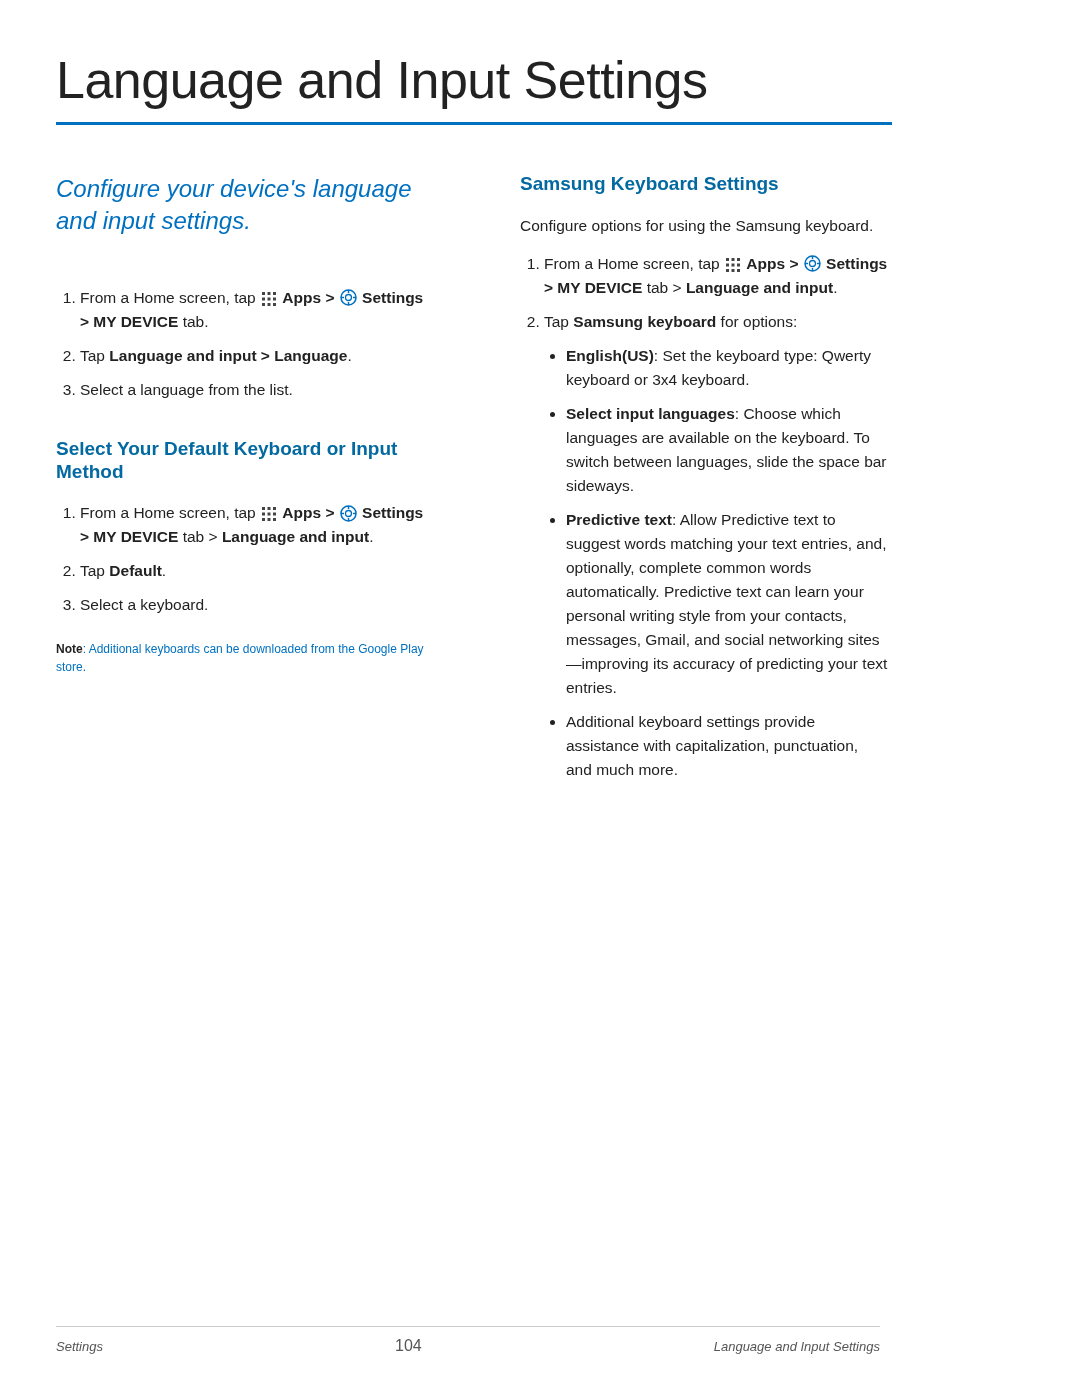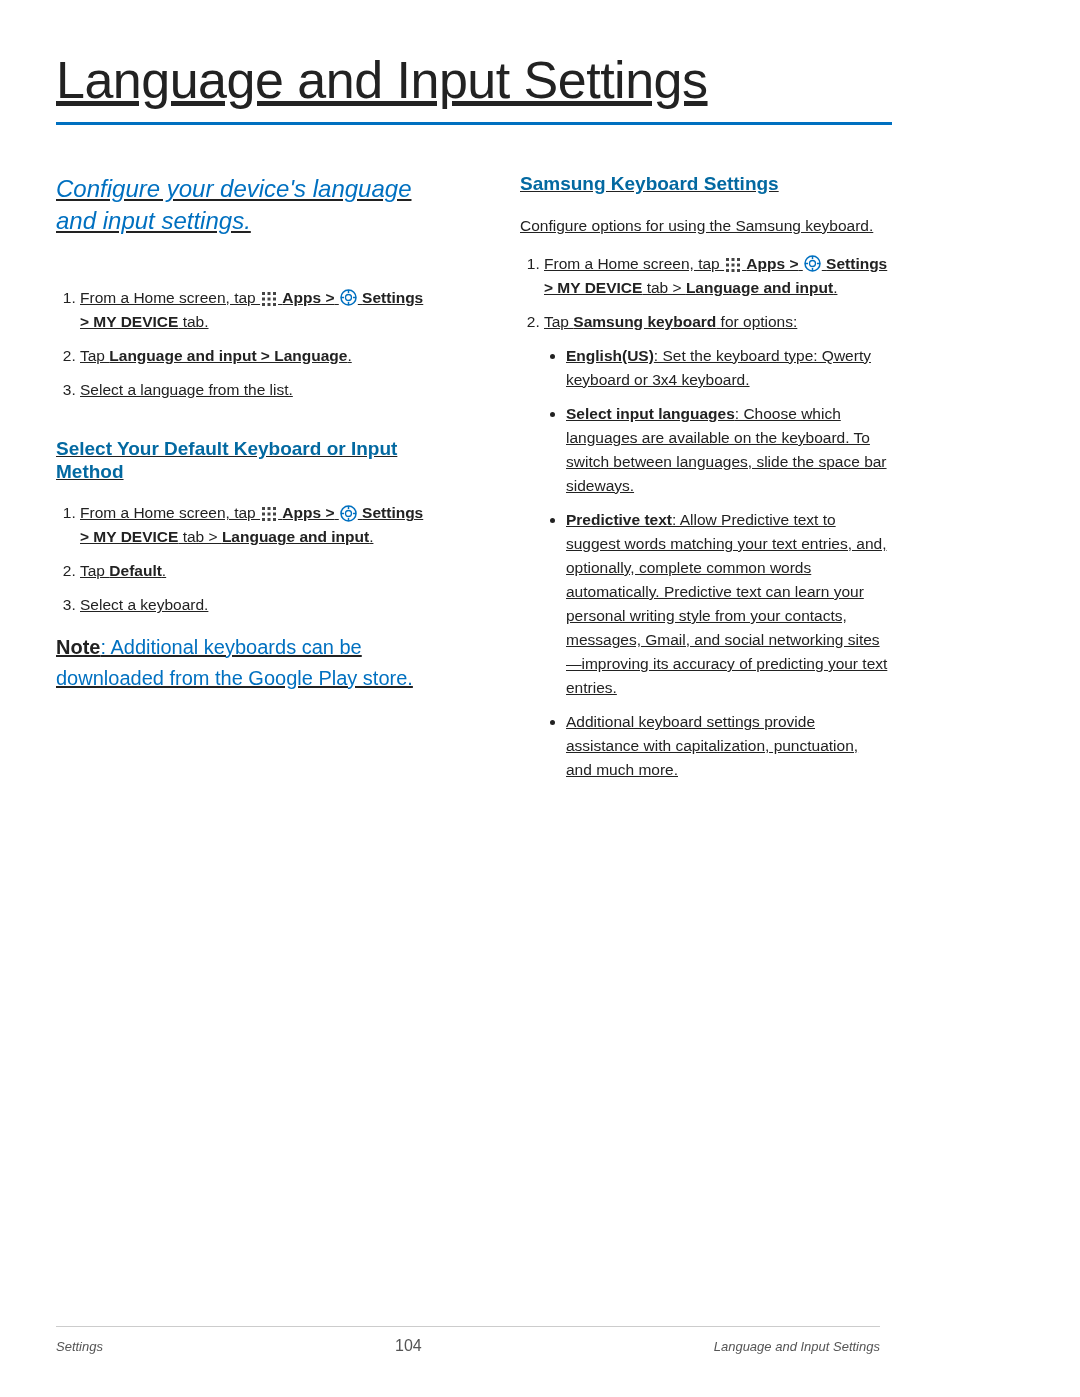--- a/index.html
+++ b/index.html
@@ -15,21 +15,20 @@
       font-family: 'Arial', sans-serif;
       color: #222222;
       position: relative;
     }
 
     .page-container {
       width: 936px;
       min-height: 1397px;
       padding: 50px 44px 60px 56px;
       position: relative;
-      text-decoration: underline;
     }
 
     .page-title {
       font-size: 52px;
       font-weight: 300;
       color: #222222;
       margin-bottom: 12px;
       letter-spacing: -0.5px;
     }
 
@@ -124,24 +123,24 @@
     .settings-icon svg {
       width: 17px;
       height: 17px;
     }
 
     b {
       font-weight: bold;
     }
 
     .note-text {
-      font-size: 20px;
+      font-size: 12px;
       color: #0070c0;
       line-height: 1.55;
-      margin-top: 14px;
+      margin-top: 22px;
     }
 
     .note-text b {
       color: #222222;
     }
 
     .page-footer {
       position: absolute;
       bottom: 42px;
       left: 56px;

